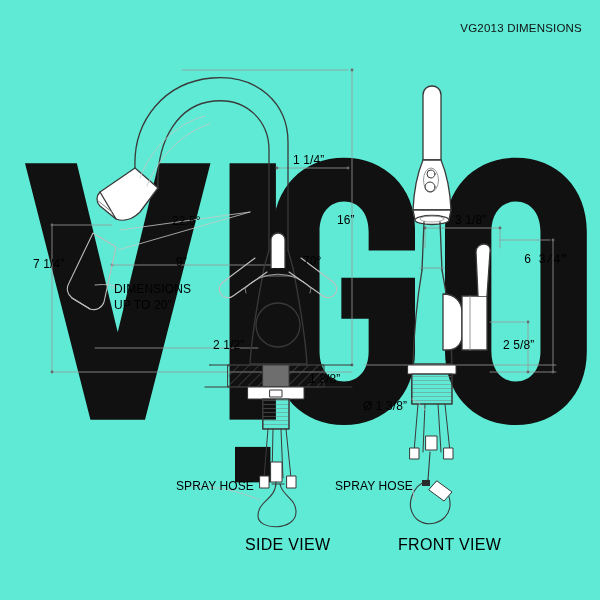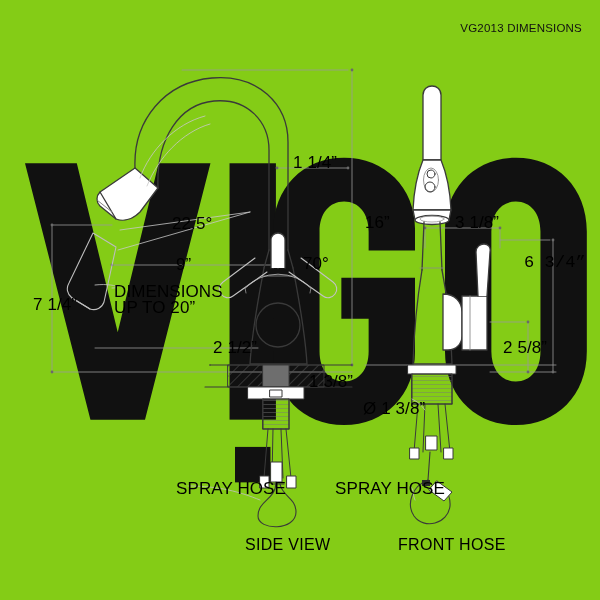--- a/index.html
+++ b/index.html
@@ -4,35 +4,35 @@
 <style>
   html, body {
     margin: 0;
     padding: 0;
     background: #ffffff;
   }
   #page {
     position: relative;
     width: 600px;
     height: 600px;
-    background: #84cc16;
+    background: #5eead4;
     font-family: "Liberation Sans", sans-serif;
     overflow: hidden;
   }
   #page svg {
     position: absolute;
     left: 0;
     top: 0;
     width: 600px;
     height: 600px;
   }
   .lbl {
     position: absolute;
     font-family: "Liberation Sans", sans-serif;
-    font-size: 17px;
+    font-size: 12px;
     color: #000000;
     white-space: nowrap;
     letter-spacing: 0.1px;
   }
   #logo {
     position: absolute;
     left: 25px;
     top: 16px;
     width: 110px;
     height: 62px;
@@ -274,29 +274,29 @@
         </g>
 
         <path d="M410,486 C415,490 412,494 415,500" stroke="#c0c0c0" stroke-width="0.8"></path>
 
         <path d="M425,410 C420,404 418,402 412,399" stroke="#c0c0c0" stroke-width="0.8"></path>
       </g>
 
     </g>
   </svg>
 
-  <div class="lbl" style="left:33px; top:257px;margin-top:38px;">7 1/4”</div>
+  <div class="lbl" style="left:33px; top:257px;">7 1/4”</div>
 
   <div class="lbl" style="left:172px; top:214px;">22.5°</div>
 
   <div class="lbl" style="left:176px; top:255px;">9”</div>
 
   <div class="lbl" style="left:293px; top:153px;">1 1/4”</div>
 
-  <div class="lbl" style="left:337px; top:213px;margin-left:28px;">16”</div>
+  <div class="lbl" style="left:337px; top:213px;">16”</div>
 
   <div class="lbl" style="left:303px; top:254px;">70°</div>
 
   <div class="lbl" style="left:213px; top:338px;text-align:right;">2 1/2”</div>
 
   <div class="lbl" style="left:293px; top:372px;margin-left:16px;">1 3/8”</div>
 
   <div class="lbl" style="left:455px; top:213px;">3 1/8”</div>
 
   <div class="lbl" style="left:524px; top:253px;font-family:Liberation Mono, monospace;">6 3/4”</div>
@@ -307,15 +307,15 @@
 
   <div class="lbl" style="left:114px; top:282px;">DIMENSIONS</div>
   <div class="lbl" style="left:114px; top:298px;">UP TO 20”</div>
 
   <div class="lbl" style="left:176px; top:479px;">SPRAY HOSE</div>
 
   <div class="lbl" style="left:335px; top:479px;">SPRAY HOSE</div>
 
   <div class="viewlbl lbl" style="left:245px; top:536px;">SIDE VIEW</div>
 
-  <div class="viewlbl lbl" style="left:398px; top:536px;">FRONT HOSE</div>
+  <div class="viewlbl lbl" style="left:398px; top:536px;">FRONT VIEW</div>
 
 </div>
 
 </body></html>

